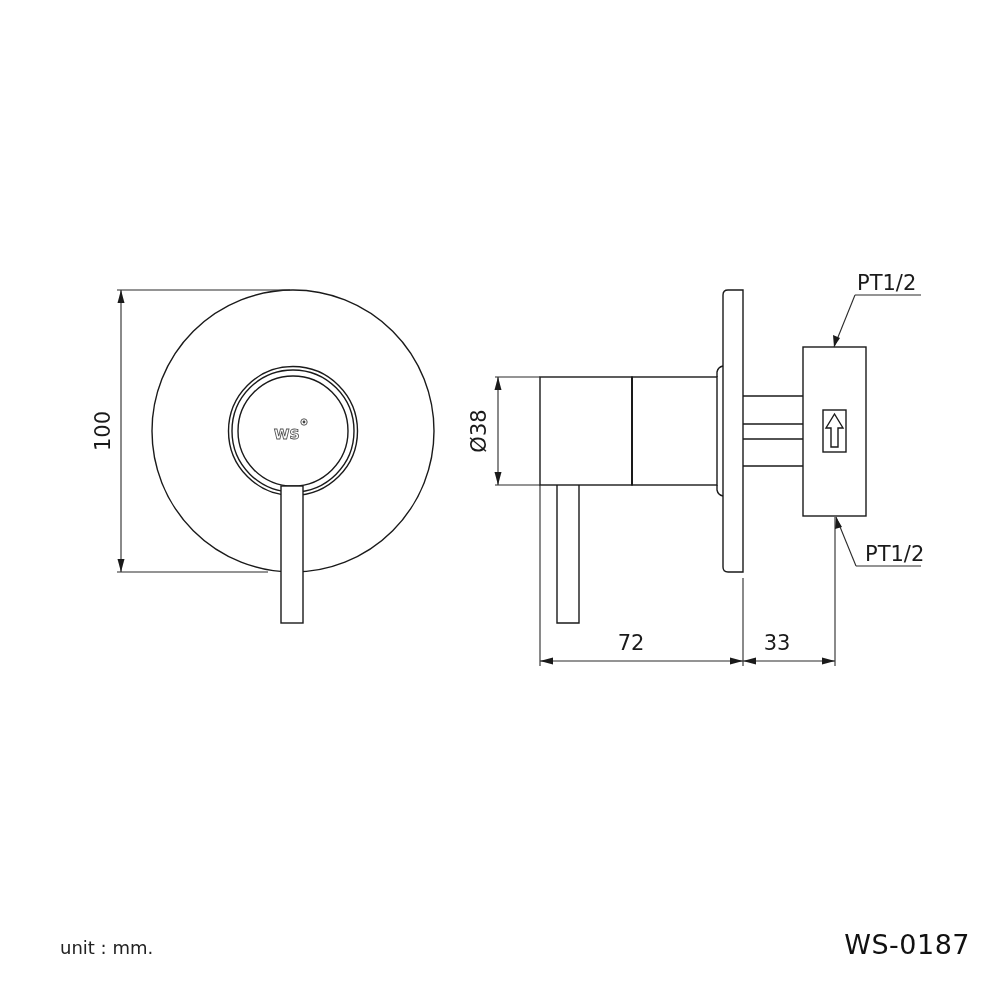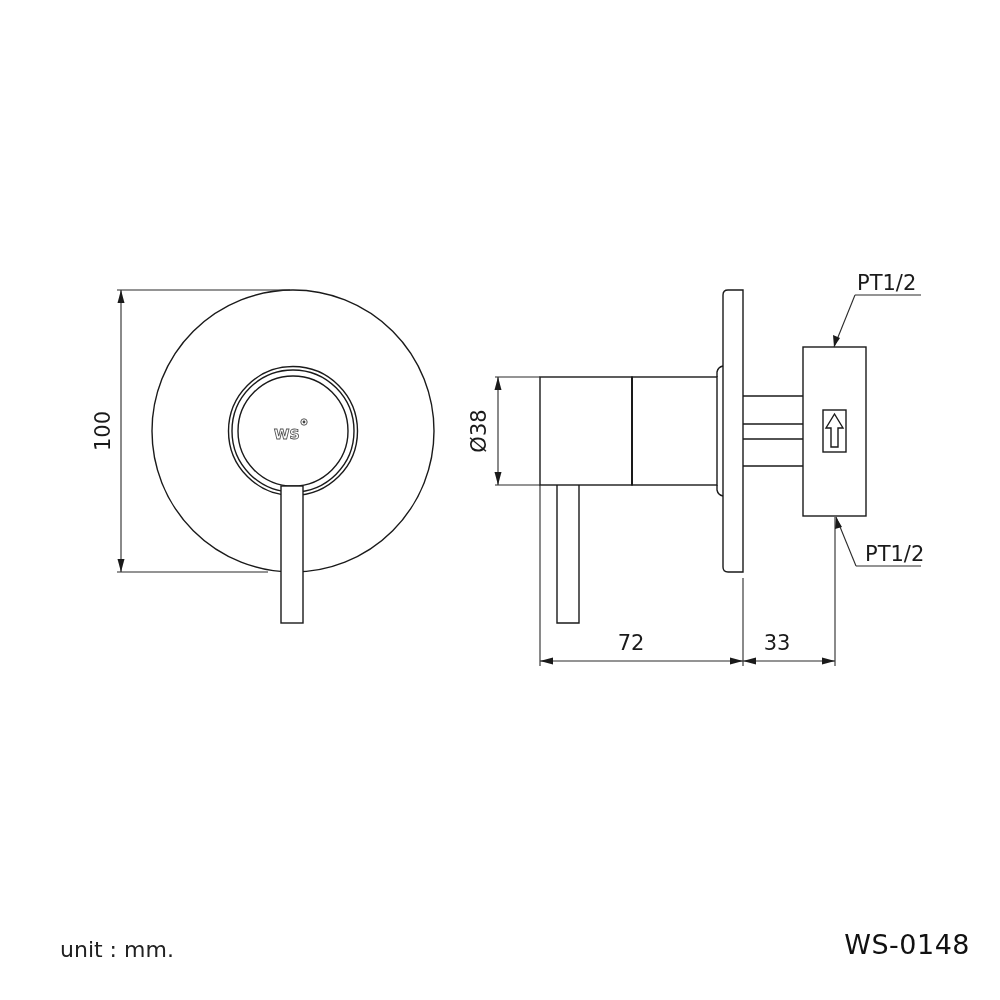--- a/index.html
+++ b/index.html
@@ -4,21 +4,21 @@
 <style>
   html, body { margin: 0; padding: 0; background: #ffffff; }
   body { width: 1000px; height: 1000px; position: relative; overflow: hidden; }
   #drawing { position: absolute; left: 0; top: 0; width: 1000px; height: 1000px; }
   .ln { stroke: #1a1a1a; stroke-width: 1.4; fill: none; }
   .thick { stroke: #1a1a1a; stroke-width: 2; fill: none; }
   .thin { stroke: #2a2a2a; stroke-width: 1.1; fill: none; }
   .arrowhead { fill: #1a1a1a; stroke: none; }
   .dimtext { font-family: "DejaVu Sans", sans-serif; font-size: 21px; fill: #1a1a1a; }
   .logo { font-family: "DejaVu Sans", sans-serif; font-size: 14px; font-weight: bold; fill: #ffffff; stroke: #555; stroke-width: 0.9; }
-  .footer-left { position: absolute; left: 60px; top: 937px; font-family: "DejaVu Sans", sans-serif; font-size: 22px; color: #222; }
+  .footer-left { position: absolute; left: 60px; top: 937px; font-family: "DejaVu Sans", sans-serif; font-size: 18px; color: #222; }
   .footer-right { position: absolute; right: 30px; top: 929px; font-family: "DejaVu Sans", sans-serif; font-size: 27px; color: #111; letter-spacing: 0.5px; }
 </style>
 </head>
 <body>
 
 <svg id="drawing" viewBox="0 0 1000 1000" xmlns="http://www.w3.org/2000/svg">
 
   <g>
 
     <circle class="ln" cx="293" cy="431" r="141"></circle>
@@ -105,13 +105,13 @@
     <g>
       <line class="thin" x1="836" y1="517" x2="856" y2="566"></line>
       <line class="thin" x1="856" y1="566" x2="921" y2="566"></line>
       <polygon class="arrowhead" points="836,517 842,527 835,529"></polygon>
       <text class="dimtext" x="865" y="561">PT1/2</text>
     </g>
   </g>
 </svg>
 
 <div class="footer-left">unit : mm.</div>
-<div class="footer-right">WS-0148</div>
+<div class="footer-right">WS-0187</div>
 
 </body></html>

